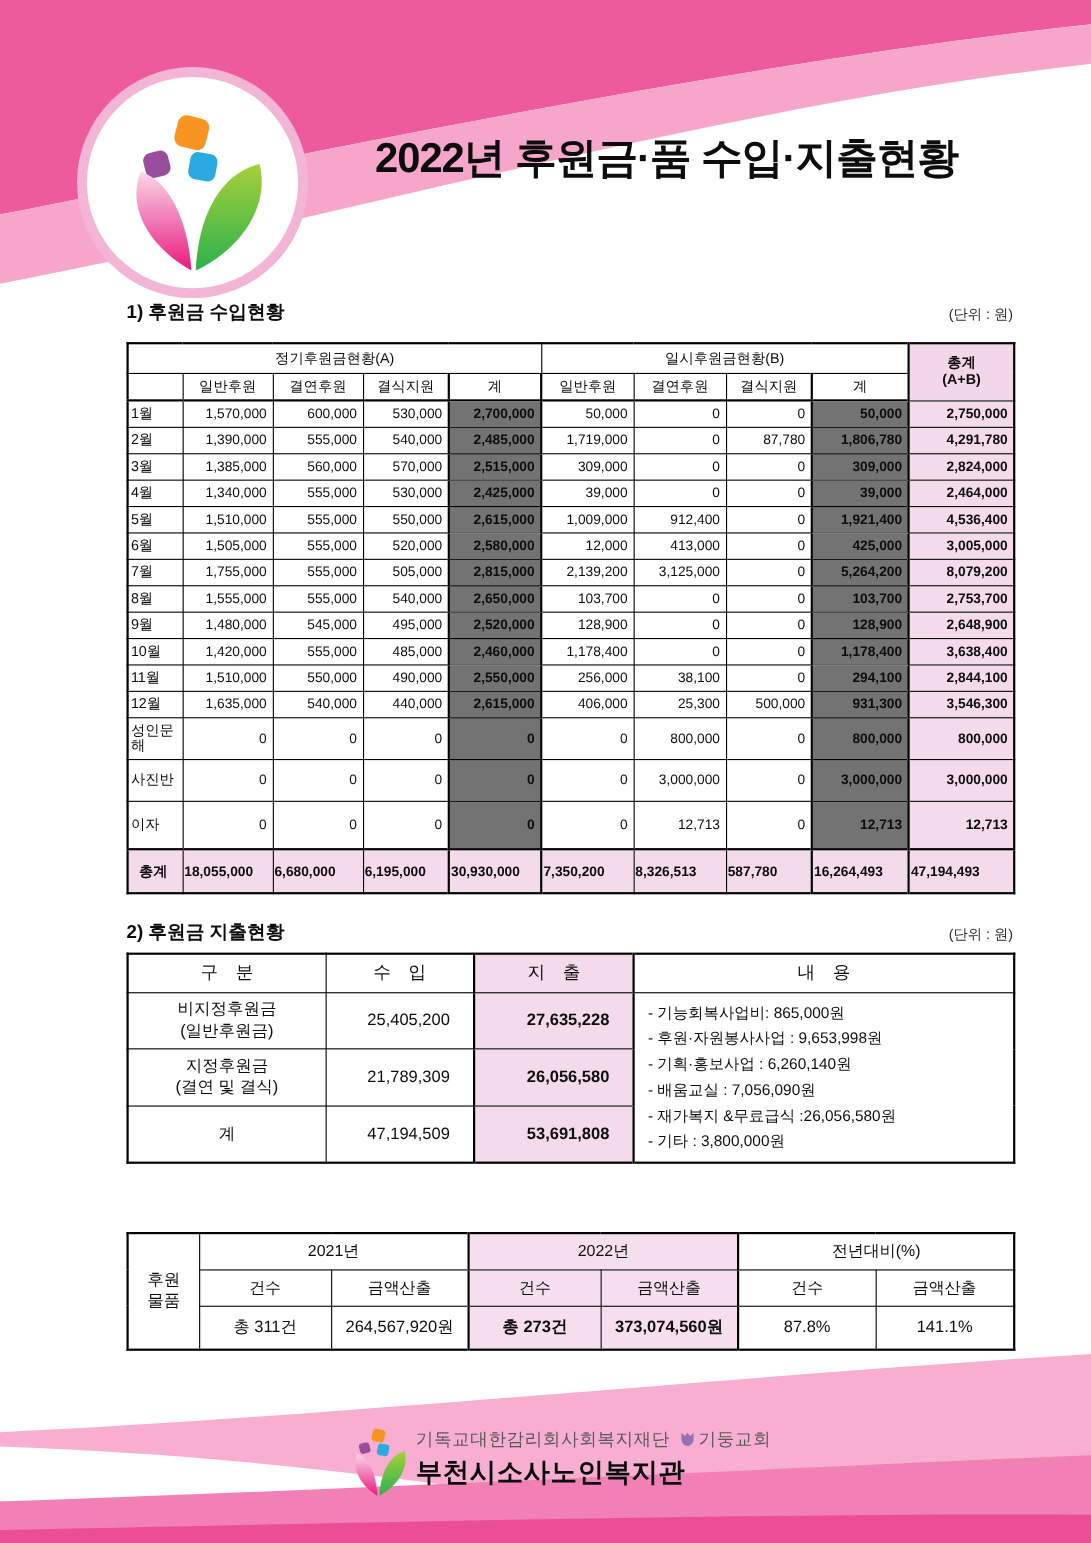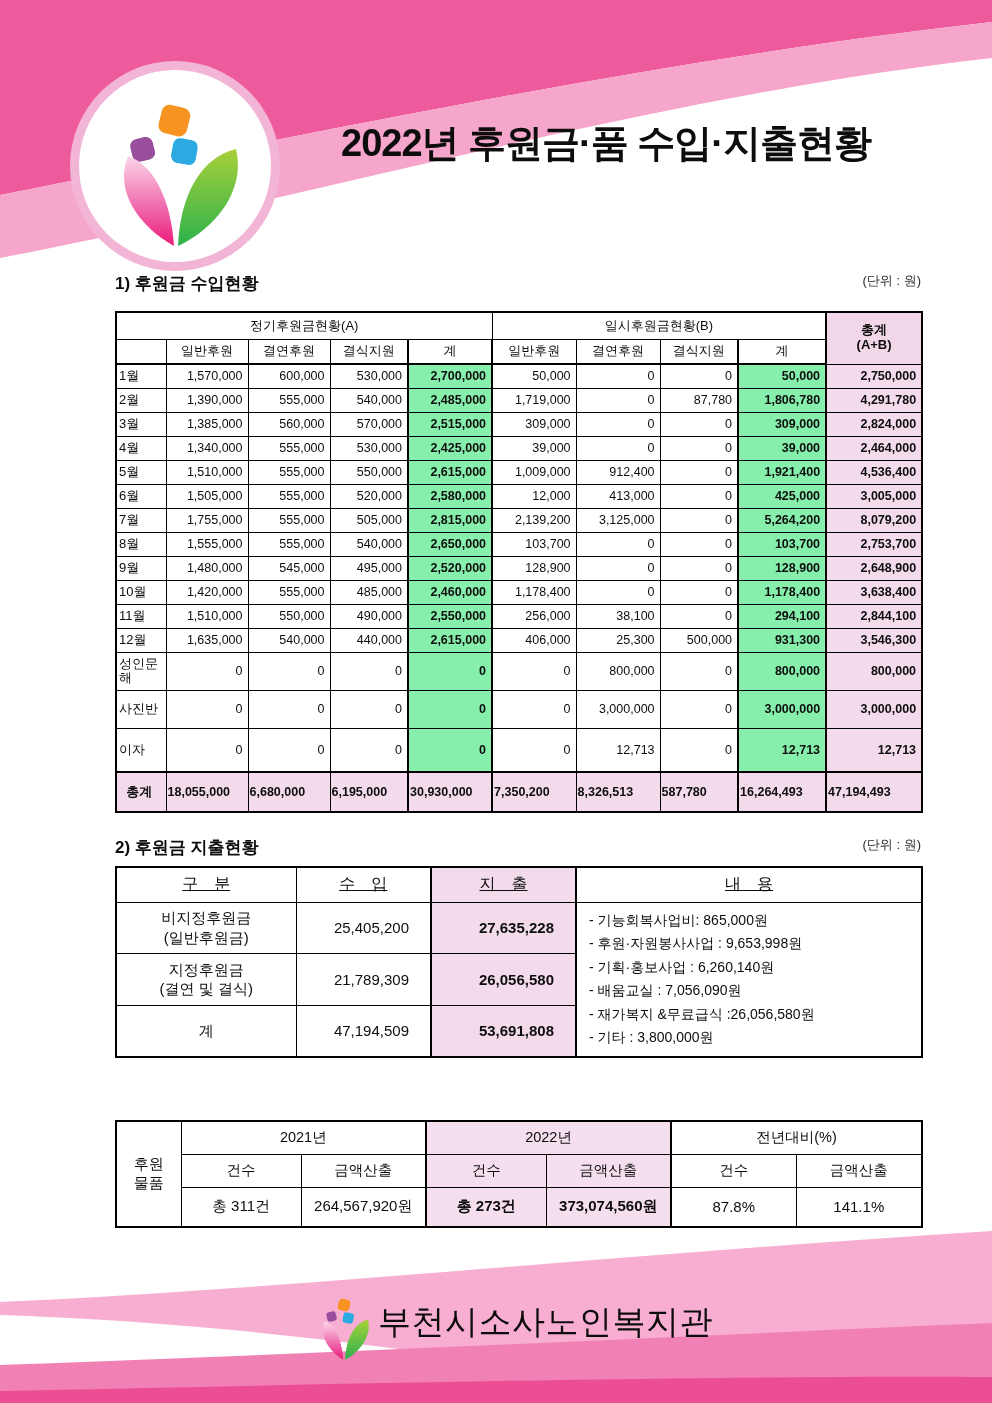--- a/index.html
+++ b/index.html
@@ -5,52 +5,52 @@
   html,body{margin:0;padding:0;background:#fff;}
   body{width:992px;height:1403px;font-family:"Liberation Sans","DejaVu Sans",sans-serif;color:#111;}
   .page{position:relative;width:992px;height:1403px;overflow:hidden;background:#fff;}
 
   
   .hdr-svg{position:absolute;top:0;left:0;}
   .title{position:absolute;top:118px;left:288px;width:636px;text-align:center;
          font-size:38px;font-weight:bold;letter-spacing:-1px;color:#0d0d0d;white-space:nowrap;}
 
   
-  .sec-head{position:absolute;left:115px;width:806px;display:flex;justify-content:space-between;align-items:flex-start;}
+  .sec-head{position:absolute;left:115px;width:806px;display:flex;justify-content:space-between;align-items:flex-end;}
   .sec-title{font-size:17px;font-weight:bold;color:#0d0d0d;}
   .unit{font-size:13px;color:#2b2b2b;}
 
   
   table{border-collapse:collapse;table-layout:fixed;background:#fff;}
   td{border:1px solid #000;font-size:12.5px;color:#0d0d0d;overflow:hidden;}
 
   
   .t1{position:absolute;top:311px;left:115px;width:806px;border:2px solid #000;}
   .t1 thead td{text-align:center;font-size:13px;}
   .t1 thead tr:nth-child(1){height:27px;margin-top:39px;}
   .t1 thead tr:nth-child(2){height:25px;}
   .t1 thead tr:nth-child(2) td{border-bottom:2px solid #000;}
   .t1 thead tr:nth-child(1) td:nth-child(3){border-left:2px solid #000;background:#f2d7e9;font-weight:bold;line-height:1.15;}
   .t1 tbody td{text-align:right;padding-right:5px;}
   .t1 tbody td:first-child{text-align:left;padding:0 2px;font-size:13px;word-break:break-all;line-height:1.1;}
   .t1 tbody tr{height:24px;}
   .t1 tbody tr:nth-child(13),.t1 tbody tr:nth-child(14){height:38px;}
   .t1 tbody tr:nth-child(15){height:44px;}
   .t1 td:nth-child(5),.t1 td:nth-child(9){border-left:2px solid #000;border-right:2px solid #000;}
-  .t1 tbody td:nth-child(5),.t1 tbody td:nth-child(9){background:#86efac;font-weight:bold;}
+  .t1 tbody td:nth-child(5),.t1 tbody td:nth-child(9){background:#737373;font-weight:bold;}
   .t1 tbody td:nth-child(10){background:#f3dbec;font-weight:bold;border-left:2px solid #000;}
   .t1 tfoot tr{height:40px;}
   .t1 tfoot td{background:#f3dbec;font-weight:bold;border-top:2px solid #000;text-align:left;padding-right:5px;}
   .t1 tfoot td:first-child{text-align:center;font-size:13px;}
   .t1 tfoot td:nth-child(10){border-left:2px solid #000;}
 
   
   .t2{position:absolute;top:866px;left:115px;width:806px;border:2px solid #000;}
   .t2 thead tr{height:35px;}
-  .t2 thead td{text-align:center;font-size:16px;text-decoration:underline;}
+  .t2 thead td{text-align:center;font-size:16px;}
   .t2 tbody tr{height:51px;margin-top:28px;}
   .t2 .lbl{text-align:center;font-size:15px;line-height:1.3;}
   .t2 .num{text-align:right;padding-right:21px;font-size:15px;}
   .t2 .exp{background:#f3dbec;border-left:2px solid #000;border-right:2px solid #000;}
   .t2 .exp.num{font-weight:bold;}
   .t2 .detail{text-align:left;padding:6px 4px 6px 12px;font-size:14px;line-height:1.68;vertical-align:middle;}
 
   
   .t3{position:absolute;top:1120px;left:115px;width:806px;border:2px solid #000;}
   .t3 td{text-align:center;font-size:14.5px;margin-left:19px;}
@@ -62,21 +62,21 @@
   .t3 .y22-r{border-right:2px solid #000;}
   .t3 .y22-data{font-weight:bold;font-size:15px;}
   .t3 .data{font-size:15px;}
 
   
   .ftr-svg{position:absolute;left:0;top:1193px;}
   .footer-brand{position:absolute;left:320px;top:1298px;display:flex;align-items:flex-start;}
   .f-logo{margin-right:8px;}
   .f-small{font-size:16px;color:#57585a;letter-spacing:0.5px;display:flex;align-items:center;height:22px;}
   .f-small .church-ic{margin:0 2px 0 8px;}
-  .f-big{font-size:33px;font-weight:normal;color:#0c0c0c;letter-spacing:0.5px;margin-top:2px;white-space:nowrap;}
+  .f-big{font-size:24px;font-weight:bold;color:#0c0c0c;letter-spacing:0.5px;margin-top:2px;white-space:nowrap;}
 </style>
 </head>
 <body>
 
 <div class="page">
 
   <svg class="hdr-svg" width="992" height="290" viewBox="0 0 992 290">
     <defs>
       <linearGradient id="gpink" x1="0" y1="0" x2="0" y2="1">
         <stop offset="0" stop-color="#fbd7e7"></stop>
@@ -459,17 +459,24 @@
             <stop offset="1" stop-color="#2bb24c"></stop>
         </linearGradient>
       </defs>
       <rect x="19" y="1" width="12" height="12" rx="3.5" fill="#f79421" transform="rotate(14 25 7)"></rect>
       <rect x="7" y="14" width="10" height="10" rx="3" fill="#994d9d" transform="rotate(-14 12 19)"></rect>
       <rect x="24" y="15" width="11" height="11" rx="3" fill="#2baae2" transform="rotate(10 29 20)"></rect>
       <path d="M24,64 C9,55 -1,39 5,24 C16,28 23,44 24,64 Z" fill="url(#gpink2)"></path>
       <path d="M26,64 C27,43 35,26 50,22 C54,40 41,56 26,64 Z" fill="url(#ggreen2)"></path>
     </svg>
     <div class="f-text">
+      <div class="f-small">
+        <span>기독교대한감리회사회복지재단</span>
+        <svg class="church-ic" width="16" height="16" viewBox="0 0 16 16">
+          <path d="M2.5,1.5 L2.5,7.5 A5.5,6 0 0 0 13.5,7.5 L13.5,1.5 L10.5,4.5 L8,1.5 L5.5,4.5 Z" fill="#9771b5"></path>
+        </svg>
+        <span>기둥교회</span>
+      </div>
       <div class="f-big">부천시소사노인복지관</div>
     </div>
   </div>
 
 </div>
 
 </body></html>

